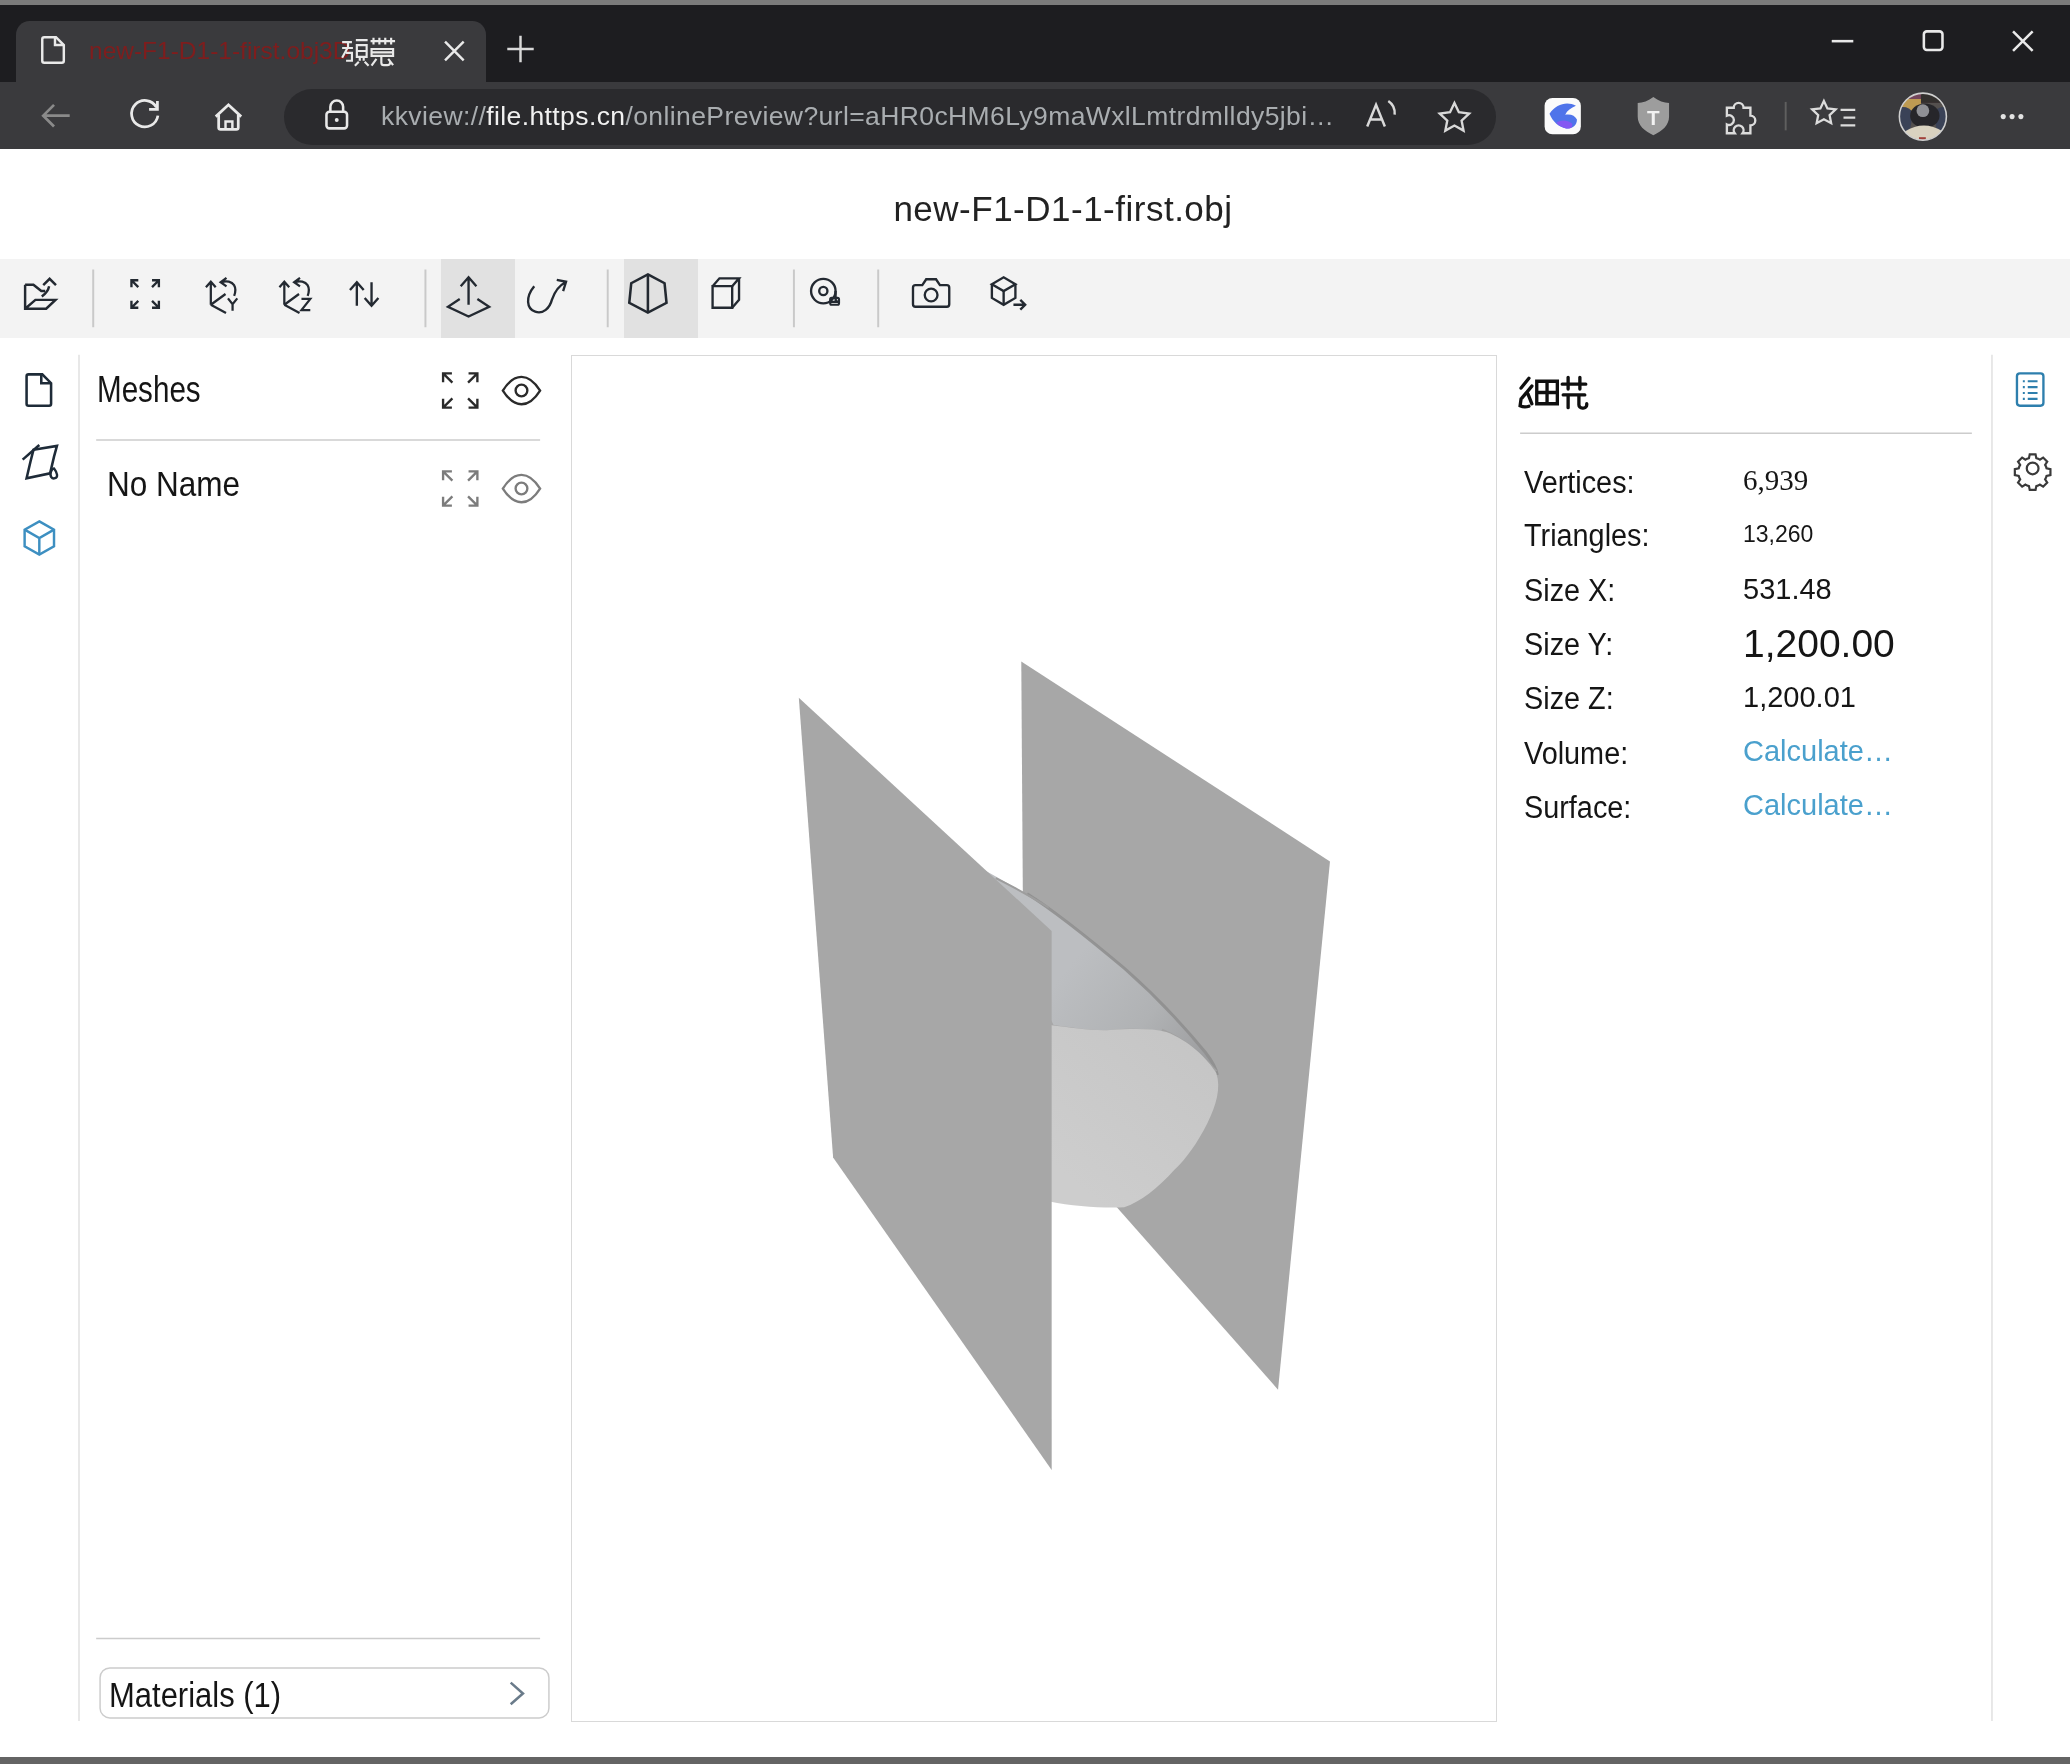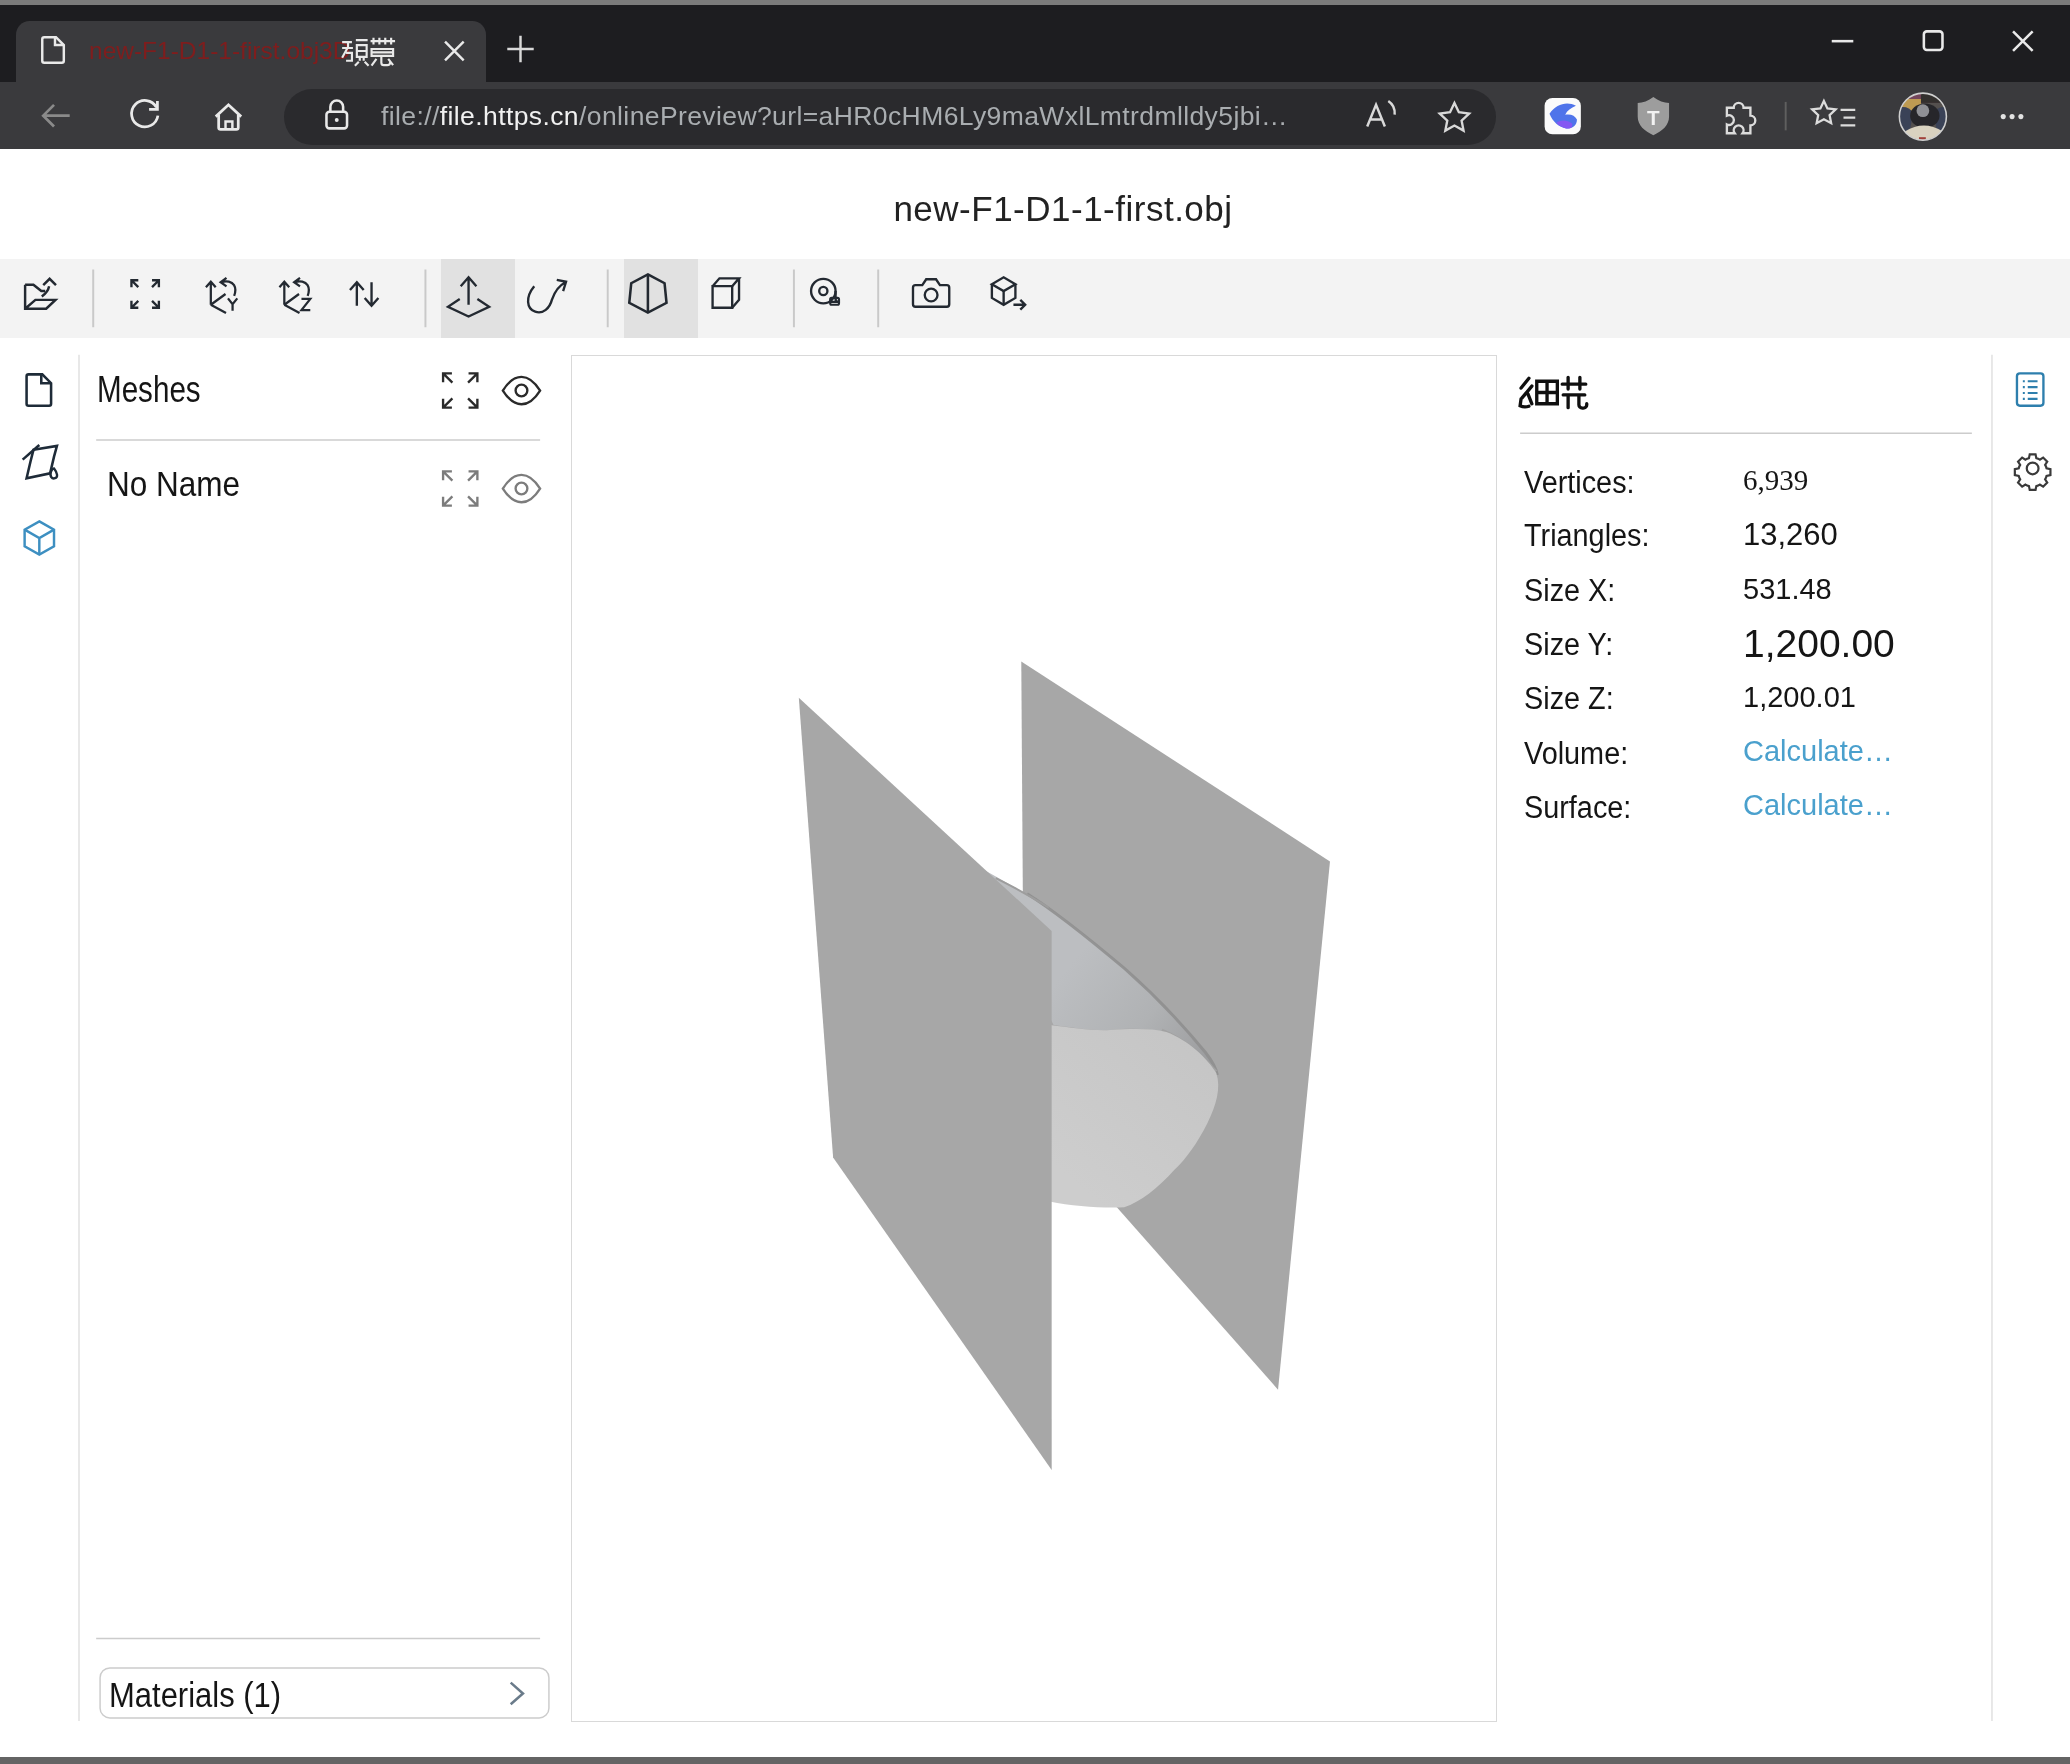--- a/index.html
+++ b/index.html
@@ -25,30 +25,30 @@
 <div id="addrrow"></div>
 <div id="pill"></div>
 <div id="page"></div>
 <div id="toolbar"></div>
 <div class="selbg" style="left:441px;width:74px;"></div>
 <div class="selbg" style="left:624px;width:74px;"></div>
 <div id="viewport"></div>
 <div id="bottomstrip"></div>
 
 <div class="t" style="left:89px;top:39px;font-size:24.5px;line-height:24.5px;color:#7f1d1d;">new-F1-D1-1-first.obj3D</div>
-<div class="t" style="left:381px;top:103px;font-size:26.5px;line-height:26.5px;letter-spacing:0.4px;color:#a9adb0;"><span>file://</span><span style="color:#f1f1f1;">file.https.cn</span><span>/onlinePreview?url=aHR0cHM6Ly9maWxlLmtrdmlldy5jbi…</span></div>
+<div class="t" style="left:381px;top:103px;font-size:26.5px;line-height:26.5px;letter-spacing:0.4px;color:#a9adb0;"><span>kkview://</span><span style="color:#f1f1f1;">file.https.cn</span><span>/onlinePreview?url=aHR0cHM6Ly9maWxlLmtrdmlldy5jbi…</span></div>
 <div class="t" style="left:0;top:194px;width:2070px;text-align:center;font-size:35px;line-height:29px;letter-spacing:0.5px;color:#222;margin-left:28px;">new-F1-D1-1-first.obj</div>
 <div class="t" style="left:97px;top:371px;font-size:37px;line-height:37px;color:#151515;transform:scaleX(0.8);transform-origin:left top;">Meshes</div>
 <div class="t" style="left:107px;top:466px;font-size:35px;line-height:35px;color:#151515;transform:scaleX(0.9);transform-origin:left top;">No Name</div>
 <div class="t" style="left:109px;top:1677px;font-size:35px;line-height:35px;color:#151515;transform:scaleX(0.885);transform-origin:left top;">Materials (1)</div>
 
 <div class="t" style="left:1524px;top:467px;font-size:31px;line-height:31px;color:#151515;transform:scaleX(0.93);transform-origin:left top;">Vertices:</div>
 <div class="t" style="left:1743px;top:466px;font-size:29px;line-height:29px;color:#151515;font-family:Liberation Serif, serif;">6,939</div>
 <div class="t" style="left:1524px;top:520px;font-size:31px;line-height:31px;color:#151515;transform:scaleX(0.93);transform-origin:left top;">Triangles:</div>
-<div class="t" style="left:1743px;top:520px;font-size:31px;line-height:29px;color:#151515;">13,260</div>
+<div class="t" style="left:1743px;top:520px;font-size:23px;line-height:29px;color:#151515;">13,260</div>
 <div class="t" style="left:1524px;top:575px;font-size:31px;line-height:31px;color:#151515;transform:scaleX(0.93);transform-origin:left top;">Size X:</div>
 <div class="t" style="left:1743px;top:575px;font-size:29px;line-height:29px;color:#151515;">531.48</div>
 <div class="t" style="left:1524px;top:629px;font-size:31px;line-height:31px;color:#151515;transform:scaleX(0.93);transform-origin:left top;">Size Y:</div>
 <div class="t" style="left:1743px;top:629px;font-size:39px;line-height:29px;color:#151515;">1,200.00</div>
 <div class="t" style="left:1524px;top:683px;font-size:31px;line-height:31px;color:#151515;transform:scaleX(0.93);transform-origin:left top;">Size Z:</div>
 <div class="t" style="left:1743px;top:683px;font-size:29px;line-height:29px;color:#151515;">1,200.01</div>
 <div class="t" style="left:1524px;top:738px;font-size:31px;line-height:31px;color:#151515;transform:scaleX(0.93);transform-origin:left top;">Volume:</div>
 <div class="t" style="left:1743px;top:737px;font-size:29px;line-height:29px;color:#4aa0cd;">Calculate…</div>
 <div class="t" style="left:1524px;top:792px;font-size:31px;line-height:31px;color:#151515;transform:scaleX(0.93);transform-origin:left top;">Surface:</div>
 <div class="t" style="left:1743px;top:791px;font-size:29px;line-height:29px;color:#4aa0cd;">Calculate…</div>

